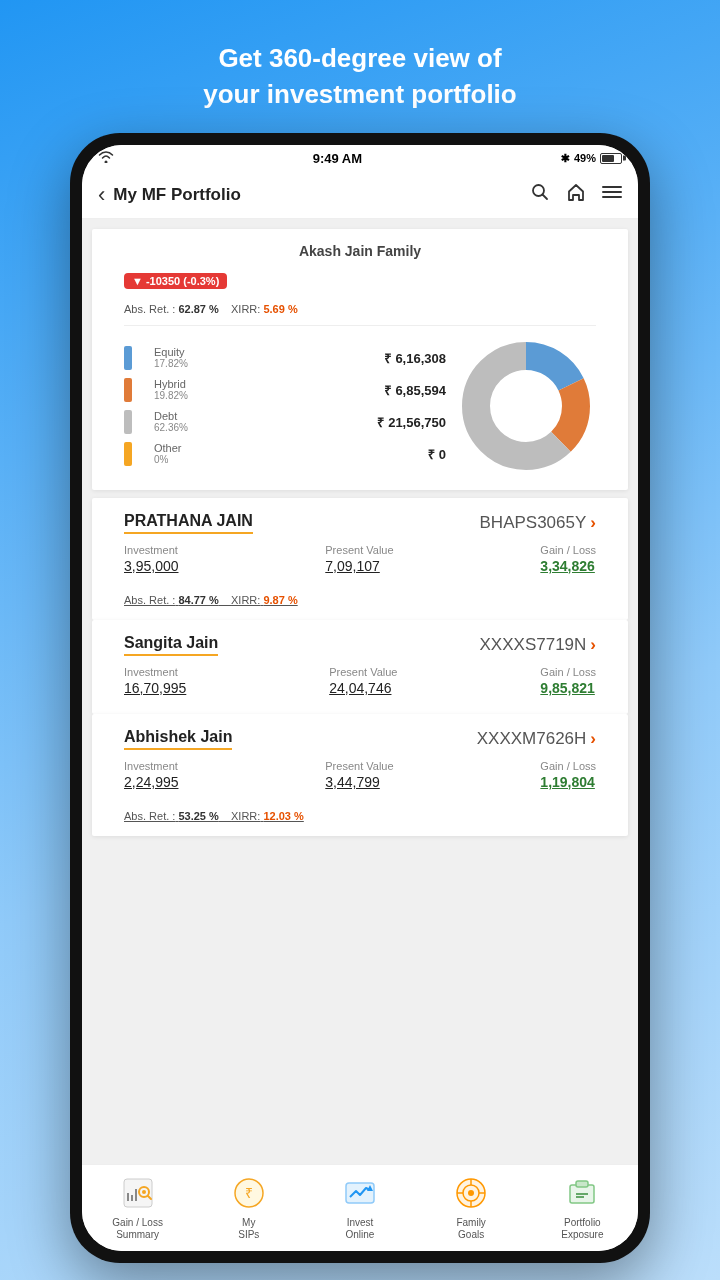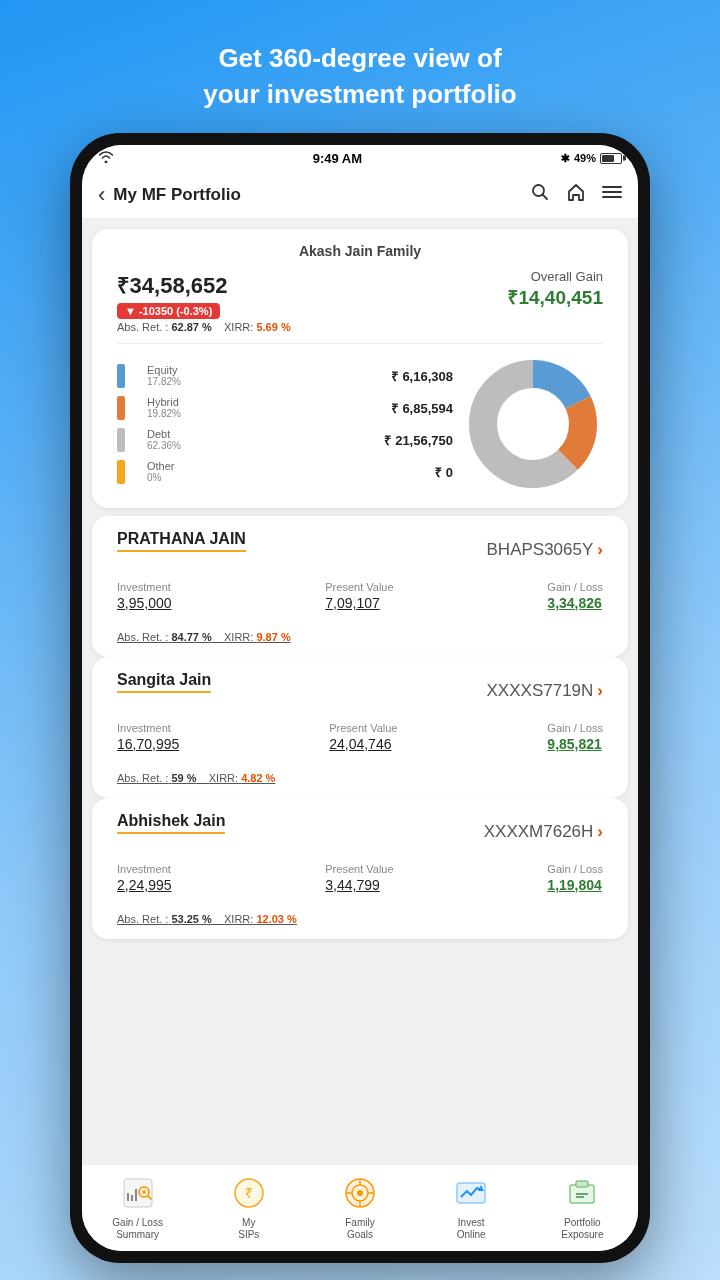--- a/index.html
+++ b/index.html
@@ -85,22 +85,22 @@
       padding: 10px;
       display: flex;
       flex-direction: column;
       gap: 8px;
     }
     .content::-webkit-scrollbar { display: none; }
 
     
     .card {
       background: white;
-      border-radius: 16px;
-      padding: 14px 25px;
+      border-radius: 2px;
+      padding: 14px 32px;
       box-shadow: 0 1px 4px rgba(0,0,0,0.08);
     }
 
     
     .portfolio-title {
       text-align: center;
       font-size: 14px;
       color: #444;
       font-weight: 600;
       margin-bottom: 10px;
@@ -128,21 +128,21 @@
       border-radius: 4px;
       padding: 2px 8px;
       font-size: 11px;
       font-weight: 600;
       margin-top: 4px;
     }
 
     .abs-ret {
       font-size: 11px;
       color: #555;
-      margin-top: 2px;
+      margin-top: 14px;
     }
     .abs-ret span { color: #555; }
     .abs-ret .val { font-weight: 600; color: #333; }
     .abs-ret .xirr-val { color: #e65100; font-weight: 600; }
 
     .portfolio-right { text-align: right; }
     .overall-gain-label { font-size: 13px; color: #555; }
     .overall-gain-amount { font-size: 19px; font-weight: 700; color: #2e7d32; }
 
     
@@ -182,21 +182,21 @@
     }
 
     
     .member-name {
       font-size: 16px;
       font-weight: 700;
       color: #222;
       border-bottom: 2px solid #F5A623;
       display: inline-block;
       padding-bottom: 2px;
-      margin-bottom: 19px;
+      margin-bottom: 0;
     }
     .member-header {
       display: flex;
       justify-content: space-between;
       align-items: center;
       margin-bottom: 8px;
     }
     .member-id {
       font-size: 17px;
       color: #555;
@@ -346,36 +346,31 @@
       </div>
     </div>
 
     <div class="content">
 
       <div class="card">
         <div class="portfolio-title">Akash Jain Family</div>
 
         <div class="portfolio-top">
           <div class="portfolio-left">
-            <div class="main-amount">₹34,58,652</div>
             <div>
               <span class="change-badge">▼ -10350  (-0.3%)</span>
             </div>
             <div class="abs-ret">
               <span>Abs. Ret. :</span>
               <span class="val">62.87 %</span>
               &nbsp;&nbsp;
               <span>XIRR:</span>
               <span class="xirr-val">5.69 %</span>
             </div>
           </div>
-          <div class="portfolio-right">
-            <div class="overall-gain-label">Overall Gain</div>
-            <div class="overall-gain-amount">₹14,40,451</div>
-          </div>
         </div>
 
         <div class="chart-section">
           <div class="legend" id="legend-container">
               <div class="legend-item">
     <div class="legend-dot" style="background:#5B9BD5;"></div>
     <div>
       <div class="legend-label">Equity</div>
       <div class="legend-pct">17.82%</div>
     </div>
@@ -465,27 +460,20 @@
         <div class="stat-value">16,70,995</div>
       </div>
       <div class="stat-col">
         <div class="stat-label">Present Value</div>
         <div class="stat-value">24,04,746</div>
       </div>
       <div class="stat-col">
         <div class="stat-label">Gain / Loss</div>
         <div class="stat-value gain">9,85,821</div>
       </div>
-    </div>
-    <div class="member-ret">
-      <span>Abs. Ret. :</span>
-      <span class="val"> 59 %</span>
-      &nbsp;&nbsp;
-      <span>XIRR:</span>
-      <span class="xirr-val"> 4.82 %</span>
     </div>
   </div>
           <div class="card">
     <div class="member-header">
       <div>
         <span class="member-name">Abhishek Jain</span>
       </div>
       <div class="member-id">
         XXXXM7626H <span style="color:#e65100;font-weight:700;">›</span>
       </div>
@@ -536,44 +524,44 @@
             <svg width="36" height="36" viewBox="0 0 36 36">
               <circle cx="18" cy="18" r="14" fill="#fff8e1" stroke="#F5A623" stroke-width="1.5"></circle>
               <text x="18" y="23" text-anchor="middle" font-size="14" fill="#F5A623">₹</text>
             </svg>
           </div>
     <div class="nav-item-label">My<br>SIPs</div>
   </div>
         <div class="nav-item">
     <div class="nav-item-icon">
             <svg width="36" height="36" viewBox="0 0 36 36">
+              <rect x="4" y="8" width="28" height="20" rx="3" fill="#e3f2fd" stroke="#90CAF9" stroke-width="1.5"></rect>
+              <polyline points="8,22 14,16 18,20 24,13 28,15" fill="none" stroke="#2196F3" stroke-width="2" stroke-linejoin="round"></polyline>
+              <polygon points="28,10 31,16 25,16" fill="#2196F3"></polygon>
+            </svg>
+          </div>
+    <div class="nav-item-label">Invest<br>Online</div>
+  </div>
+        <div class="nav-item">
+    <div class="nav-item-icon">
+            <svg width="36" height="36" viewBox="0 0 36 36">
               <circle cx="18" cy="18" r="14" fill="#fff3e0" stroke="#FF9800" stroke-width="1.5"></circle>
               <circle cx="18" cy="18" r="8" fill="none" stroke="#FF9800" stroke-width="1.5"></circle>
               <circle cx="18" cy="18" r="3" fill="#FF9800"></circle>
               <line x1="18" y1="4" x2="18" y2="10" stroke="#FF9800" stroke-width="1.5"></line>
               <line x1="18" y1="26" x2="18" y2="32" stroke="#FF9800" stroke-width="1.5"></line>
               <line x1="4" y1="18" x2="10" y2="18" stroke="#FF9800" stroke-width="1.5"></line>
               <line x1="26" y1="18" x2="32" y2="18" stroke="#FF9800" stroke-width="1.5"></line>
             </svg>
           </div>
     <div class="nav-item-label">Family<br>Goals</div>
   </div>
         <div class="nav-item">
     <div class="nav-item-icon">
             <svg width="36" height="36" viewBox="0 0 36 36">
-              <rect x="4" y="8" width="28" height="20" rx="3" fill="#e3f2fd" stroke="#90CAF9" stroke-width="1.5"></rect>
-              <polyline points="8,22 14,16 18,20 24,13 28,15" fill="none" stroke="#2196F3" stroke-width="2" stroke-linejoin="round"></polyline>
-              <polygon points="28,10 31,16 25,16" fill="#2196F3"></polygon>
-            </svg>
-          </div>
-    <div class="nav-item-label">Invest<br>Online</div>
-  </div>
-        <div class="nav-item">
-    <div class="nav-item-icon">
-            <svg width="36" height="36" viewBox="0 0 36 36">
               <rect x="6" y="10" width="24" height="18" rx="2" fill="#e8f5e9" stroke="#81C784" stroke-width="1.5"></rect>
               <rect x="12" y="6" width="12" height="6" rx="2" fill="#c8e6c9" stroke="#81C784" stroke-width="1.5"></rect>
               <line x1="12" y1="19" x2="24" y2="19" stroke="#388E3C" stroke-width="1.5"></line>
               <line x1="12" y1="22" x2="20" y2="22" stroke="#388E3C" stroke-width="1.5"></line>
             </svg>
           </div>
     <div class="nav-item-label">Portfolio<br>Exposure</div>
   </div>
       </div>
 

